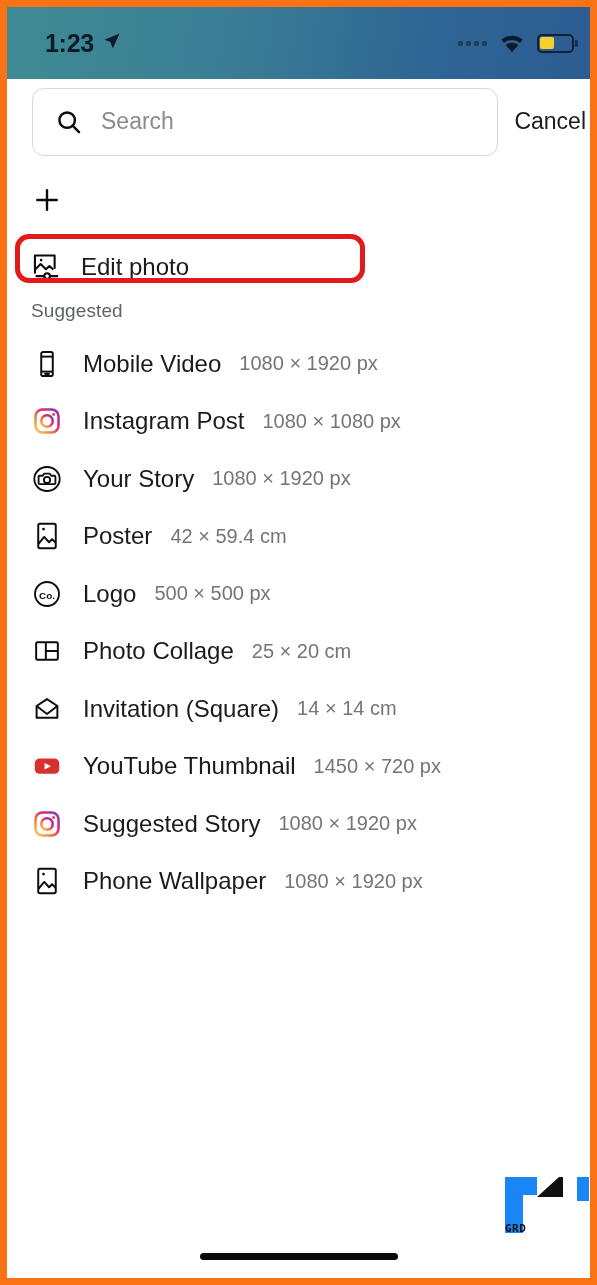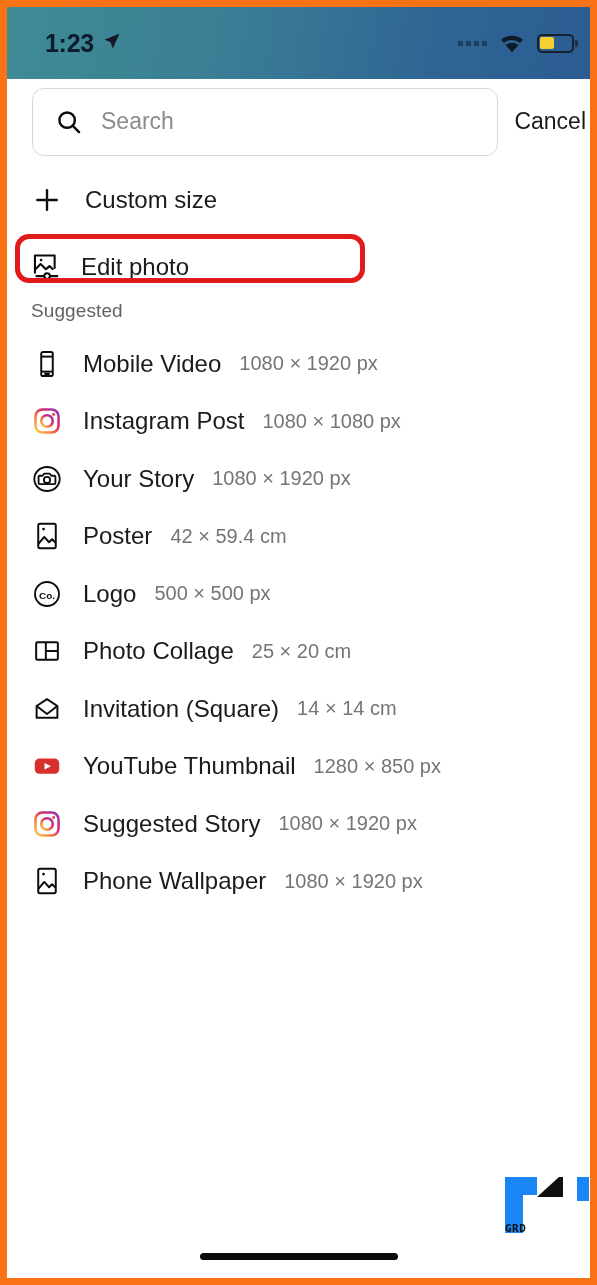--- a/index.html
+++ b/index.html
@@ -161,21 +161,20 @@
     <div id="cancel-button">Cancel</div>
   </div>
 
   <div class="action-row" id="row-custom-size">
     <span class="ico ico-36">
       <svg width="30" height="30" viewBox="0 0 24 24" stroke="#0c0c0d" stroke-width="1.9" stroke-linecap="round">
         <line x1="12" y1="4.2" x2="12" y2="19.8"></line>
         <line x1="4.2" y1="12" x2="19.8" y2="12"></line>
       </svg>
     </span>
-    <span class="action-label">Custom size</span>
   </div>
 
   <div class="action-row" id="row-edit-photo">
     <span class="ico ico-36">
       <svg width="32" height="32" viewBox="0 0 26 26" fill="none" stroke="#0c0c0d" stroke-width="1.7" stroke-linecap="round" stroke-linejoin="round">
         <path d="M3.2 17.6 V3.6 h16 v10.2"></path>
         <circle cx="8.2" cy="7.4" r="1.1" fill="#0c0c0d" stroke="none"></circle>
         <path d="M3.2 15.2 l4.6-4.6 4.3 4.3 2.9-2.6 2.6 2.4"></path>
         <line x1="4.4" y1="20.4" x2="10.6" y2="20.4"></line>
         <line x1="15.6" y1="20.4" x2="21.4" y2="20.4"></line>
@@ -282,21 +281,21 @@
     </div>
 
     <div class="list-item">
       <span class="ico ico-36">
         <svg width="30" height="30" viewBox="0 0 26 26">
           <rect x="2.4" y="6.6" width="21.2" height="13.2" rx="4" fill="#d8302c"></rect>
           <path d="M10.9 10.4 L16.4 13.2 L10.9 16z" fill="#ffffff"></path>
         </svg>
       </span>
       <span class="item-name">YouTube Thumbnail</span>
-      <span class="item-dim">1280 × 850 px</span>
+      <span class="item-dim">1450 × 720 px</span>
     </div>
 
     <div class="list-item">
       <span class="ico ico-36">
         <svg width="30" height="30" viewBox="0 0 26 26" fill="none">
           <defs>
             <linearGradient id="igGrad2" x1="0" y1="1" x2="1" y2="0">
               <stop offset="0%" stop-color="#f9d65a"></stop>
               <stop offset="35%" stop-color="#f2783f"></stop>
               <stop offset="65%" stop-color="#d62976"></stop>

